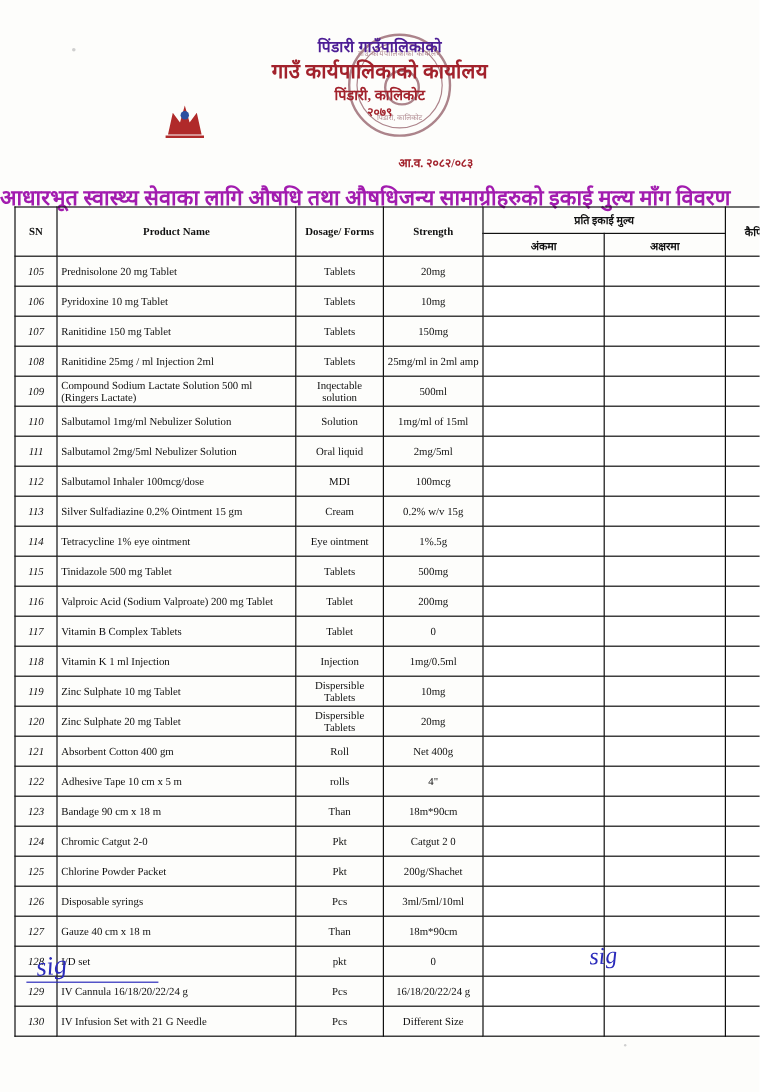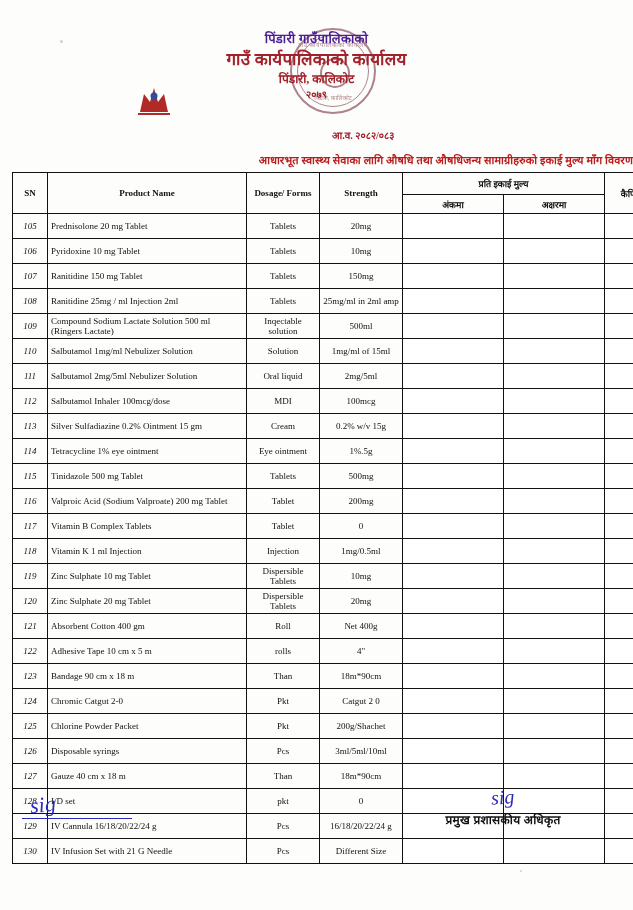--- a/index.html
+++ b/index.html
@@ -126,24 +126,24 @@
     font-size: 10px;
     font-weight: bold;
     color: #a2222c;
     margin-left: 32px;
   }
 
   .doc-title {
     position: absolute;
     left: 0; right: 0;
     top: 152px;
-    text-align: right;
-    font-size: 11px;
-    font-weight: bold;
-    color: #b91c1c;
+    text-align: left;
+    font-size: 18px;
+    font-weight: bold;
+    color: #a21caf;
     letter-spacing: 0.1px;
   }
 
   
   .table-wrap {
     position: absolute;
     left: 12px;
     top: 172px;
     width: 609px;
   }
@@ -529,18 +529,17 @@
     </table>
   </div>
 
   <div class="sig-left">
     <div class="scribble">sig</div>
     <div class="line"></div>
   </div>
 
   <div class="sig-right">
     <div class="scribble">sig</div>
-    <div class="name">प्रमुख प्रशासकीय अधिकृत</div>
   </div>
 
   <div class="speck" style="left:60px; top:40px; width:3px; height:3px;"></div>
   <div class="speck" style="left:520px; top:870px; width:2px; height:2px;"></div>
 </div>
 
 </body></html>

